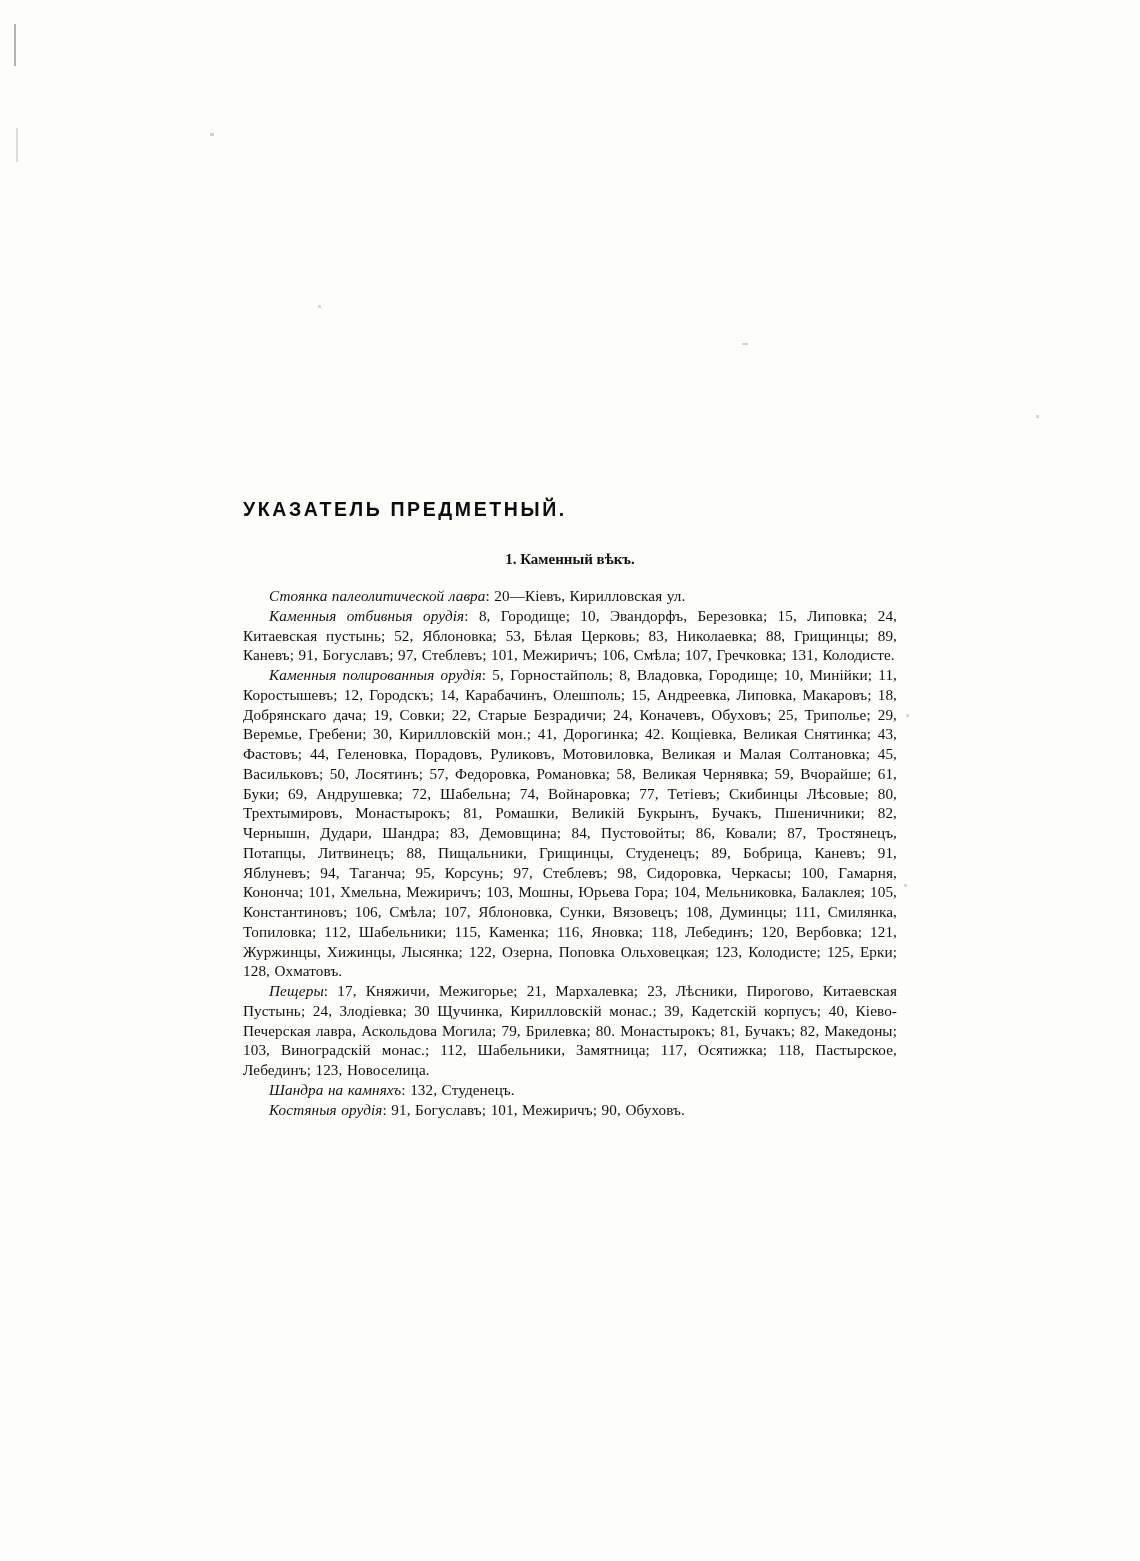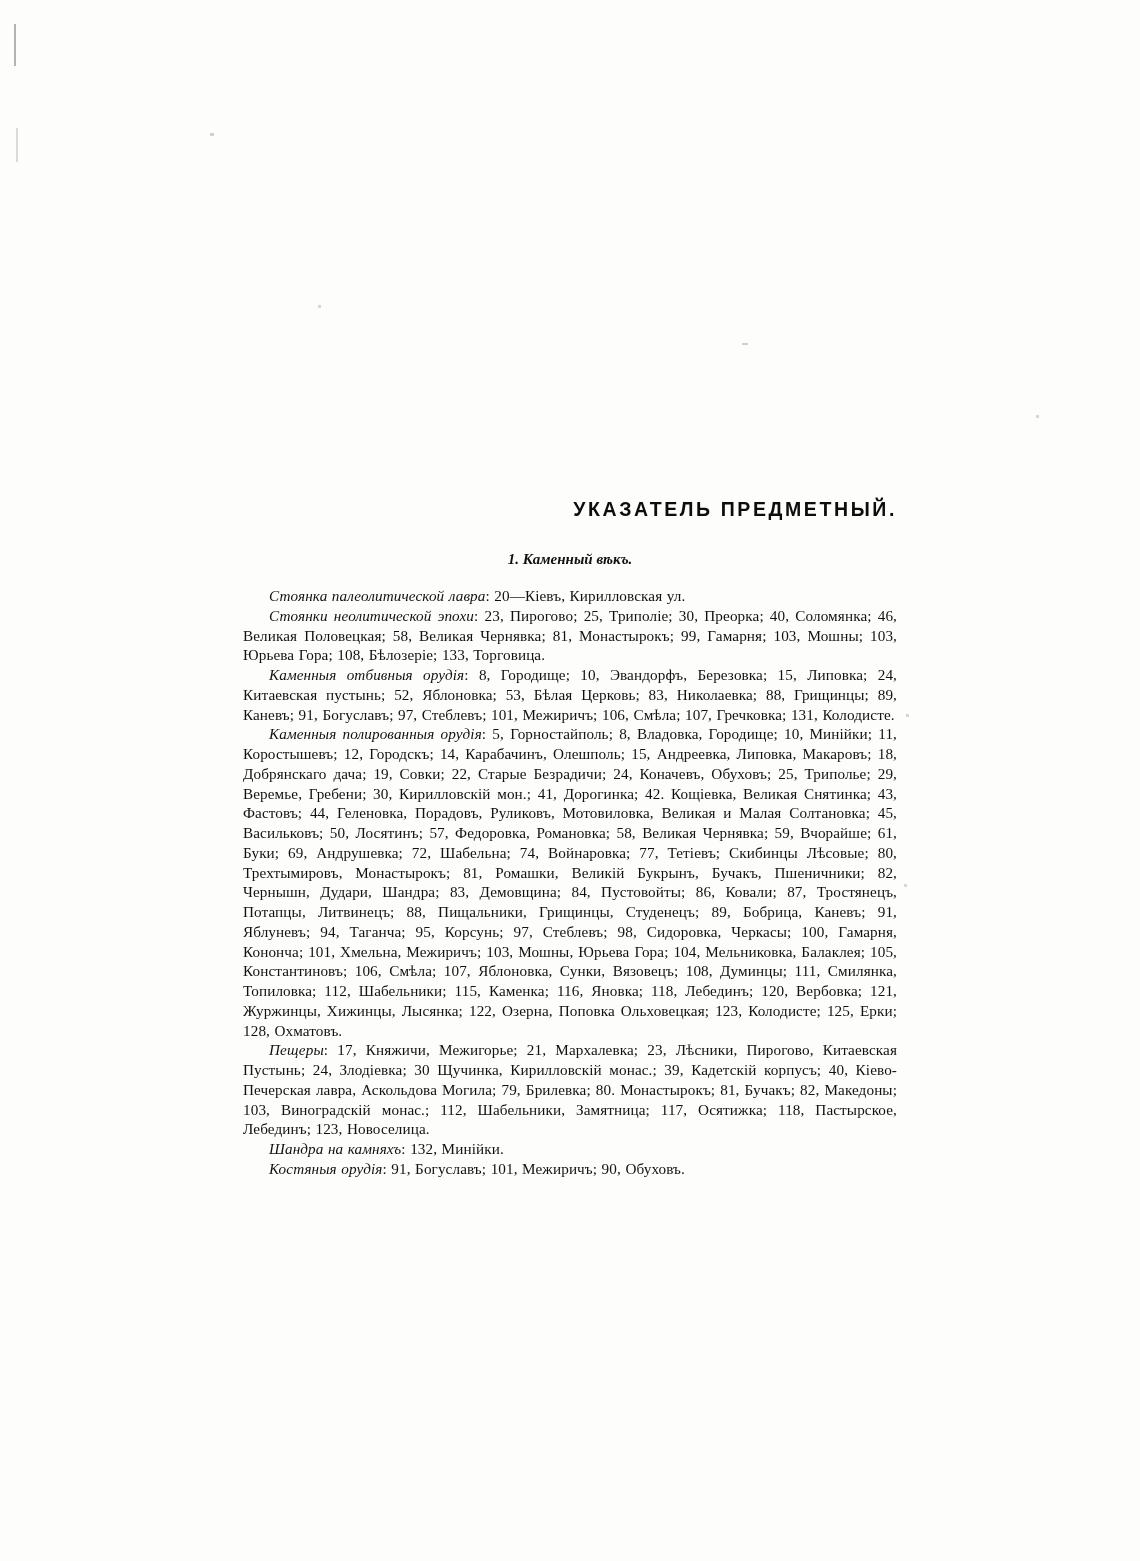--- a/index.html
+++ b/index.html
@@ -30,31 +30,30 @@
   .mark-g { left: 906px; top: 714px; width: 3px; height: 3px;  opacity: .4; }
   .mark-h { left: 904px; top: 884px; width: 3px; height: 3px;  opacity: .4; }
 
   .content {
     position: absolute;
     left: 243px;
     top: 498px;
     width: 654px;
   }
   .doc-title {
-    text-align: right;
+    text-align: left;
     font-family: "Liberation Sans", sans-serif;
     font-weight: bold;
     font-size: 19.5px;
     letter-spacing: 2.6px;
     margin: 0 0 30px 0;
     color: #0d0d0d;
   }
   .section-heading {
     text-align: center;
-    font-style: italic;
     font-weight: bold;
     font-size: 15px;
     margin: 0 0 18px 0;
   }
   .entry {
     font-size: 15.2px;
     line-height: 1.30;
     text-align: justify;
     text-justify: inter-word;
     text-indent: 26px;
@@ -84,38 +83,35 @@
   <div class="content">
 
     <h1 class="doc-title">УКАЗАТЕЛЬ ПРЕДМЕТНЫЙ.</h1>
 
     <h2 class="section-heading">1. Каменный вѣкъ.</h2>
 
     <p class="entry">
       <span class="term">Стоянка палеолитической лавра</span><span>: 20—Кіевъ, Кирилловская ул.</span>
     </p>
 
-    <p class="entry">
-      <span class="term">Стоянки неолитической эпохи</span><span>: 23, Пирогово; 25, Триполіе; 30, Преорка; 40, Соломянка; 46, Великая Половецкая; 58, Великая Чернявка; 81, Монастырокъ; 99, Гамарня; 103, Мошны; 103, Юрьева Гора; 108, Бѣлозеріе; 133, Торговица.</span>
-    </p>
 
     <p class="entry">
       <span class="term">Каменныя отбивныя орудія</span><span>: 8, Городище; 10, Эвандорфъ, Березовка; 15, Липовка; 24, Китаевская пустынь; 52, Яблоновка; 53, Бѣлая Церковь; 83, Николаевка; 88, Грищинцы; 89, Каневъ; 91, Богуславъ; 97, Стеблевъ; 101, Межиричъ; 106, Смѣла; 107, Гречковка; 131, Колодисте.</span>
     </p>
 
     <p class="entry">
       <span class="term">Каменныя полированныя орудія</span><span>: 5, Горностайполь; 8, Владовка, Городище; 10, Минійки; 11, Коростышевъ; 12, Городскъ; 14, Карабачинъ, Олешполь; 15, Андреевка, Липовка, Макаровъ; 18, Добрянскаго дача; 19, Совки; 22, Старые Безрадичи; 24, Коначевъ, Обуховъ; 25, Триполье; 29, Веремье, Гребени; 30, Кирилловскій мон.; 41, Дорогинка; 42. Кощіевка, Великая Снятинка; 43, Фастовъ; 44, Геленовка, Порадовъ, Руликовъ, Мотовиловка, Великая и Малая Солтановка; 45, Васильковъ; 50, Лосятинъ; 57, Федоровка, Романовка; 58, Великая Чернявка; 59, Вчорайше; 61, Буки; 69, Андрушевка; 72, Шабельна; 74, Войнаровка; 77, Тетіевъ; Скибинцы Лѣсовые; 80, Трехтымировъ, Монастырокъ; 81, Ромашки, Великій Букрынъ, Бучакъ, Пшеничники; 82, Чернышн, Дудари, Шандра; 83, Демовщина; 84, Пустовойты; 86, Ковали; 87, Тростянецъ, Потапцы, Литвинецъ; 88, Пищальники, Грищинцы, Студенецъ; 89, Бобрица, Каневъ; 91, Яблуневъ; 94, Таганча; 95, Корсунь; 97, Стеблевъ; 98, Сидоровка, Черкасы; 100, Гамарня, Кононча; 101, Хмельна, Межиричъ; 103, Мошны, Юрьева Гора; 104, Мельниковка, Балаклея; 105, Константиновъ; 106, Смѣла; 107, Яблоновка, Сунки, Вязовецъ; 108, Думинцы; 111, Смилянка, Топиловка; 112, Шабельники; 115, Каменка; 116, Яновка; 118, Лебединъ; 120, Вербовка; 121, Журжинцы, Хижинцы, Лысянка; 122, Озерна, Поповка Ольховецкая; 123, Колодисте; 125, Ерки; 128, Охматовъ.</span>
     </p>
 
     <p class="entry">
       <span class="term">Пещеры</span><span>: 17, Княжичи, Межигорье; 21, Мархалевка; 23, Лѣсники, Пирогово, Китаевская Пустынь; 24, Злодіевка; 30 Щучинка, Кирилловскій монас.; 39, Кадетскій корпусъ; 40, Кіево-Печерская лавра, Аскольдова Могила; 79, Брилевка; 80. Монастырокъ; 81, Бучакъ; 82, Македоны; 103, Виноградскій монас.; 112, Шабельники, Замятница; 117, Осятижка; 118, Пастырское, Лебединъ; 123, Новоселица.</span>
     </p>
 
     <p class="entry">
-      <span class="term">Шандра на камняхъ</span><span>: 132, Минійки.</span>
+      <span class="term">Шандра на камняхъ</span><span>: 132, Студенецъ.</span>
     </p>
 
     <p class="entry">
       <span class="term">Костяныя орудія</span><span>: 91, Богуславъ; 101, Межиричъ; 90, Обуховъ.</span>
     </p>
 
   </div>
 </div>
 
 </body></html>

